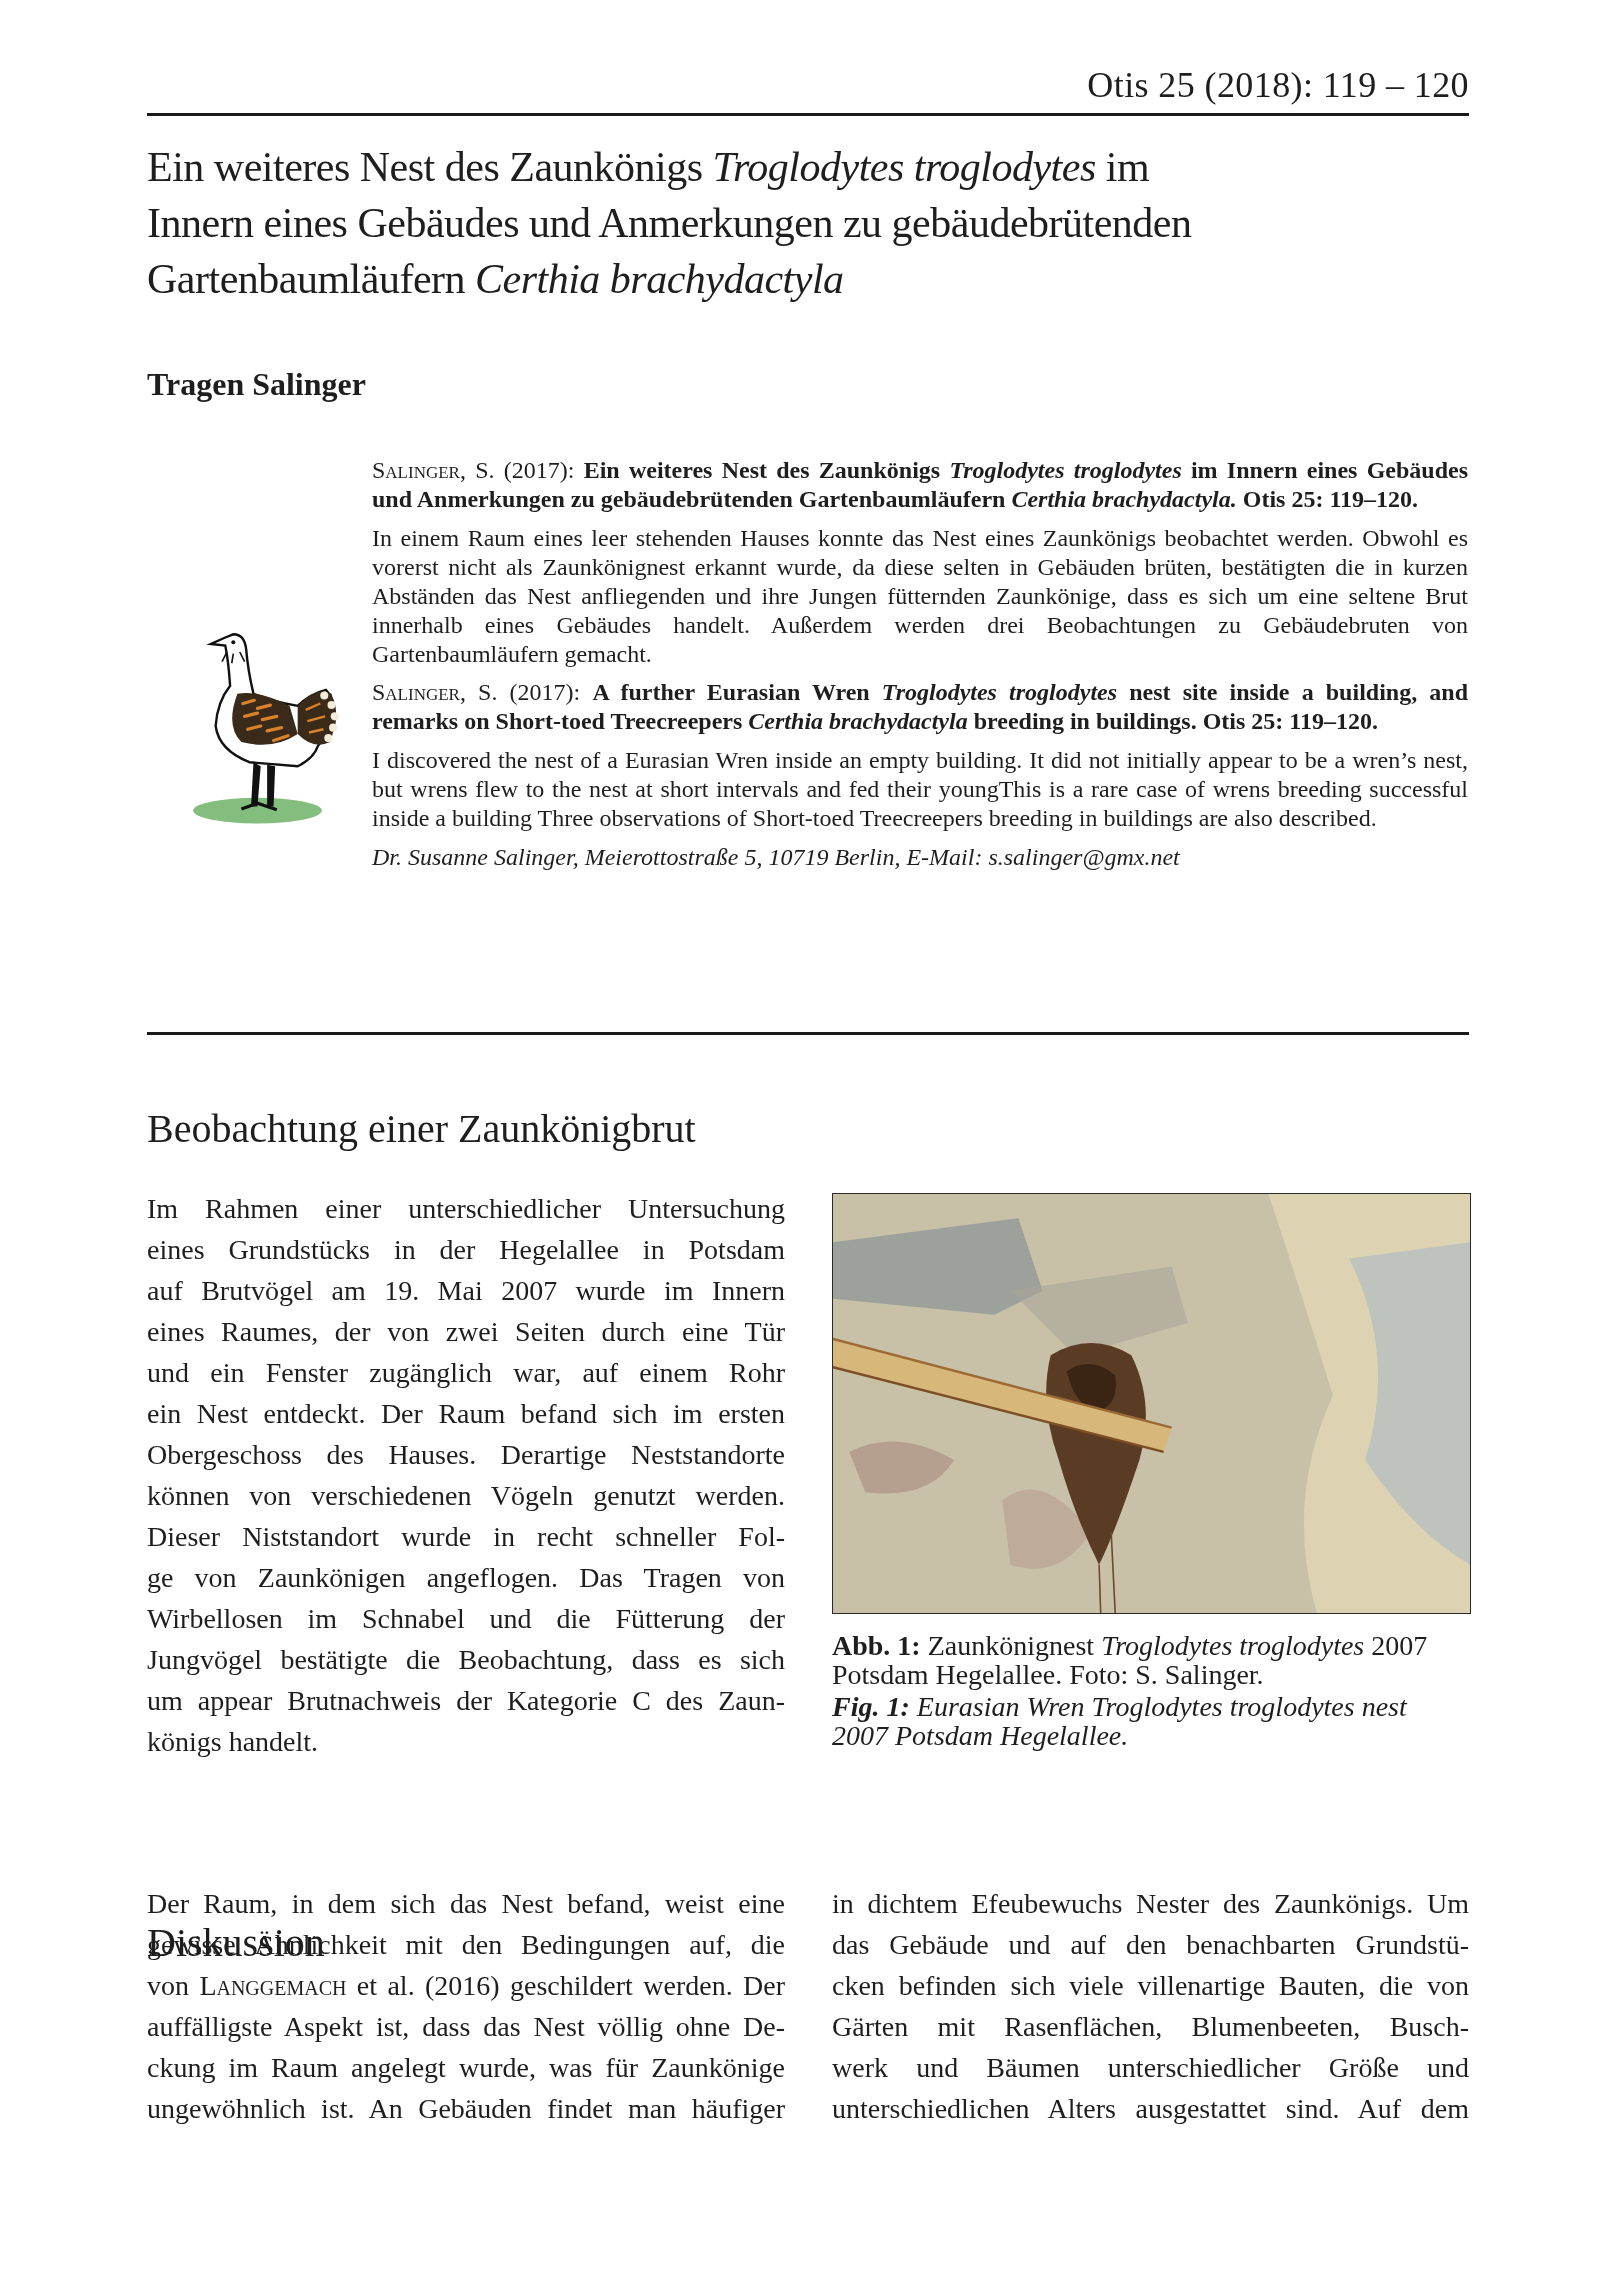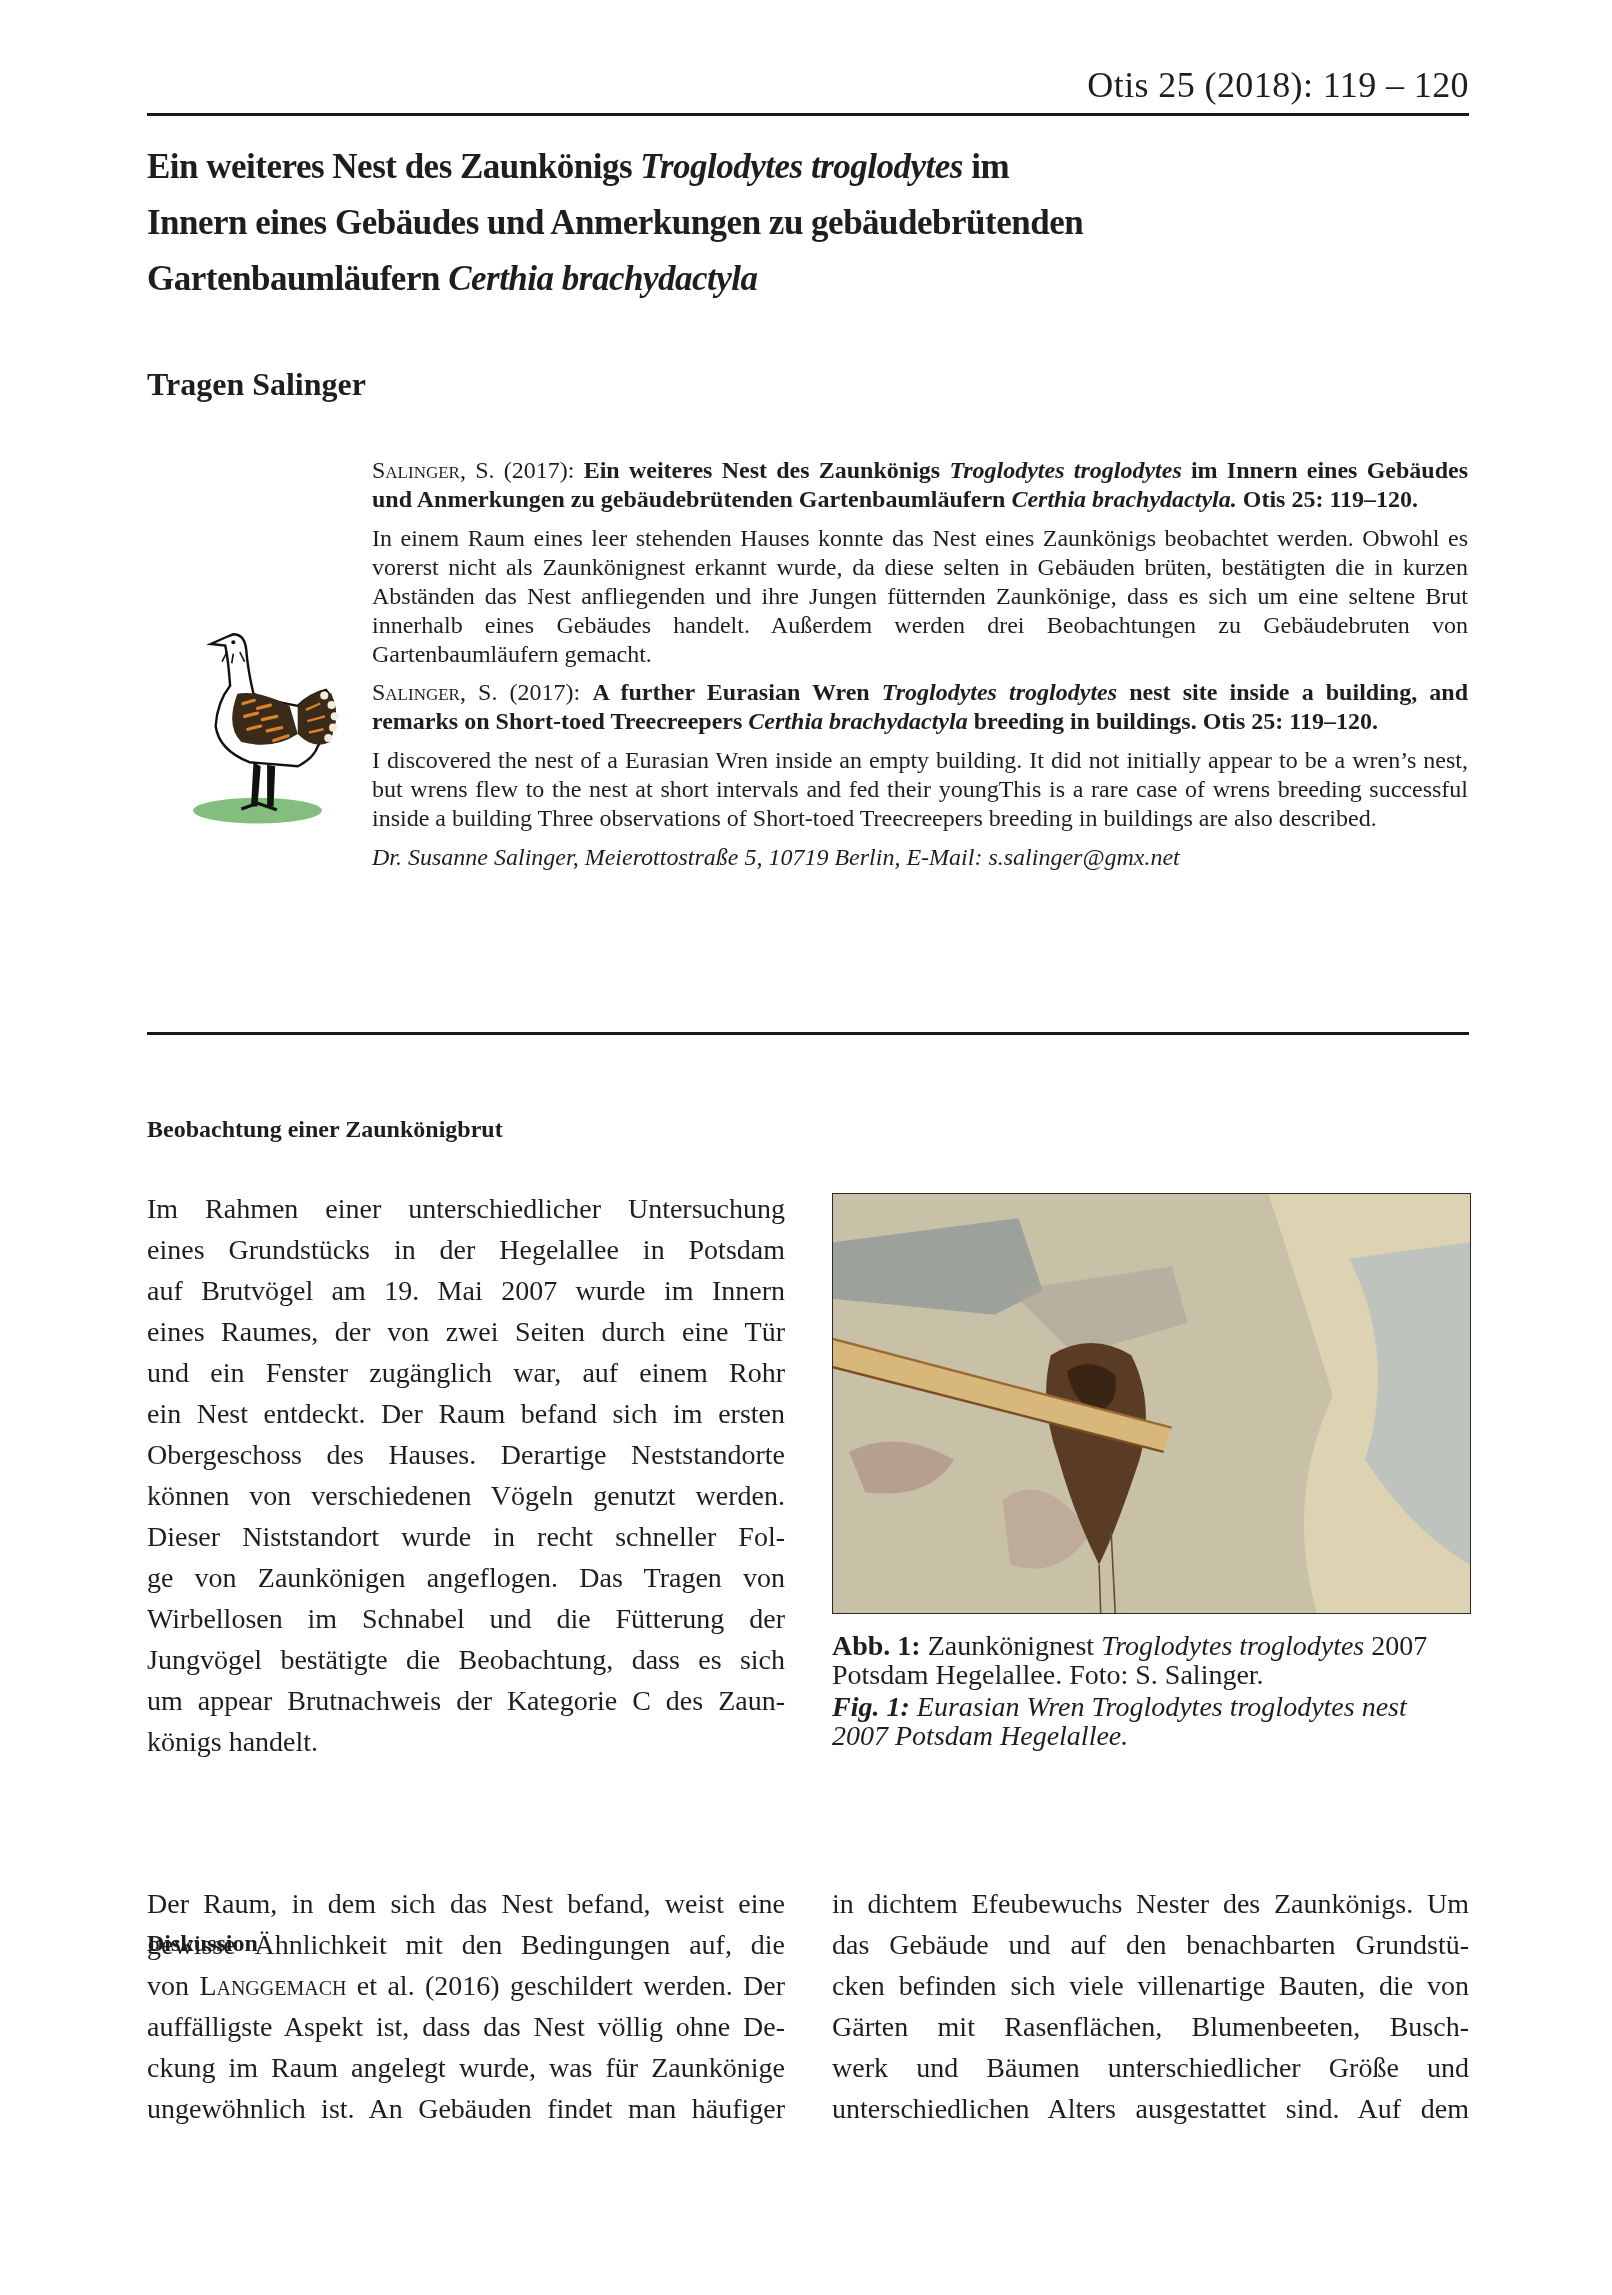--- a/index.html
+++ b/index.html
@@ -8,34 +8,34 @@
     font-family: "Liberation Serif", "DejaVu Serif", serif; color: #1e1e1e;
   }
   .abs { position: absolute; }
   .running-head {
     left: 147px; top: 63px; width: 1322px; text-align: right;
     font-size: 36px; line-height: 45px; letter-spacing: 0.4px;
   }
   .rule-top { left: 147px; top: 113px; width: 1322px; height: 3.2px; background: #1a1a1a; }
   .title {
     left: 147px; top: 139px; width: 1322px;
-    font-size: 35px; line-height: 56px; font-weight: bold; letter-spacing: -0.5px;
+    font-size: 42px; line-height: 56px; font-weight: normal; letter-spacing: -0.5px;
   }
   .title .line { display: block; white-space: nowrap; }
   .author {
     left: 147px; top: 364px; font-size: 32px; line-height: 40px; font-weight: bold;
   }
   .abstract-block { left: 372px; top: 456px; width: 1096px; font-size: 24px; line-height: 29px; }
   .abstract-block p { margin: 0 0 9.7px 0; text-align: justify; }
   .sc { font-variant: small-caps; }
   .b { font-weight: bold; }
   .i { font-style: italic; }
   .bird { left: 177px; top: 613px; width: 169px; height: 218px; }
   .rule-mid { left: 147px; top: 1032px; width: 1322px; height: 3.2px; background: #1a1a1a; }
-  .h2 { font-size: 24px; line-height: 40px; font-weight: bold; }
+  .h2 { font-size: 40px; line-height: 40px; font-weight: normal; }
   .body-text { font-size: 28px; line-height: 41px; text-align: justify; }
   .body-text .ln { display: block; text-align: justify; text-align-last: justify; white-space: nowrap; }
   .body-text .ln.last { text-align-last: left; }
   .photo {
     left: 832px; top: 1193px; width: 637px; height: 419px;
     border: 1.6px solid #2a2a2a; overflow: hidden;
     background: linear-gradient(135deg, #c9c2a6 0%, #b9b59f 30%, #cbc1a3 55%, #d8cca8 75%, #bfc4c2 100%);
   }
   .caption { left: 832px; top: 1631px; width: 637px; font-size: 28px; line-height: 29px; }
   .caption p { margin: 0 0 3.2px 0; }

